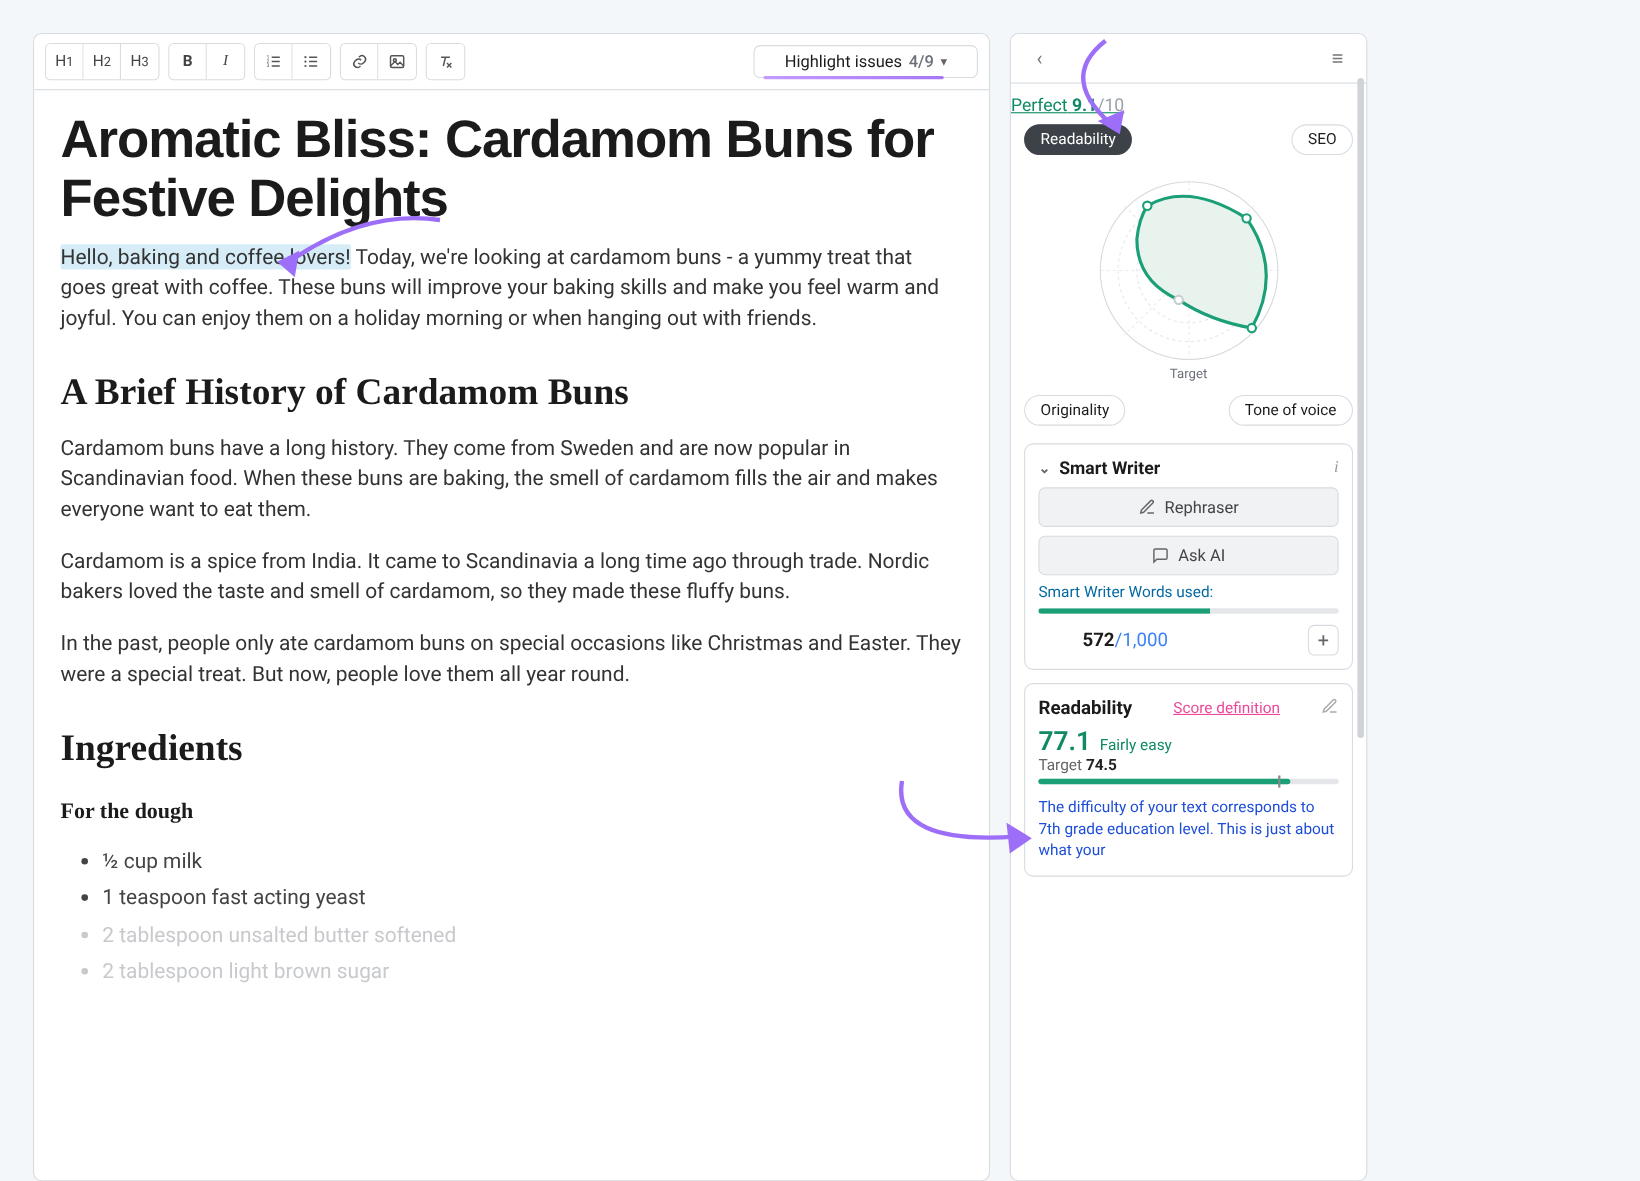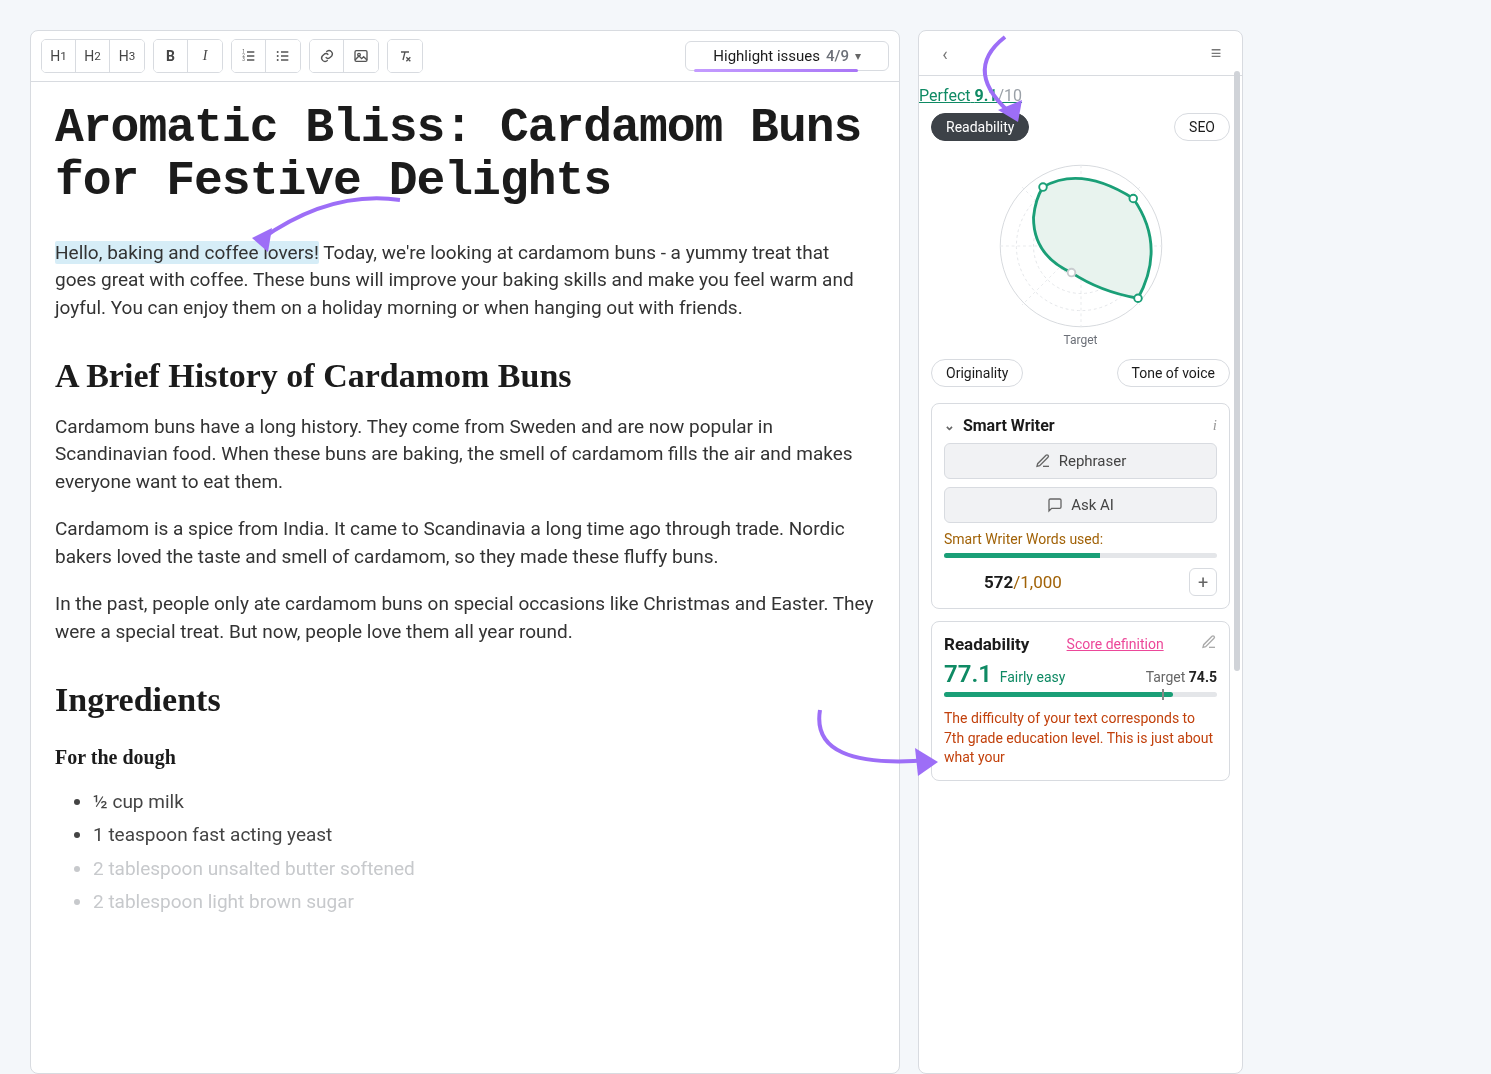--- a/index.html
+++ b/index.html
@@ -77,25 +77,25 @@
   content:"";position:absolute;left:8px;right:30px;bottom:-2px;height:3px;
   background:linear-gradient(90deg,#c49cff,#a976f6);border-radius:3px;
 }
 
 .content{
   padding:10px 24px 40px;
   font-size:19px;
   line-height:1.45;
 }
 .content h1{
-  font-family:Liberation Mono, monospace;
+  font-family:Liberation Sans, sans-serif;
   font-size:48px;
   font-weight:700;
   letter-spacing:-1px;
-  margin:10px 0 31px;
+  margin:10px 0 12px;
   line-height:1.1;
 }
 .content h2{
   font-family:Georgia,"Times New Roman",serif;
   font-size:34px;
   font-weight:700;
   margin:30px 0 12px;
 }
 .content h3{
   font-family:Georgia,"Times New Roman",serif;
@@ -168,44 +168,44 @@
 .smart-header{display:flex;align-items:center;justify-content:space-between;margin-bottom:8px;}
 .smart-header .title{font-weight:700;font-size:16px;display:flex;align-items:center;gap:8px;}
 .chev{font-size:13px;color:#666;}
 .info-i{font-family:Georgia,serif;font-style:italic;color:#999;cursor:pointer;}
 .action-btn{
   display:flex;align-items:center;justify-content:center;gap:8px;
   background:#f1f2f4;border:1px solid var(--border);
   border-radius:6px;padding:8px;margin-bottom:8px;
   color:#444;cursor:pointer;font-size:15px;
 }
-.words-line{font-size:14px;color:#a16207;margin:6px 0 6px;}
+.words-line{font-size:14px;color:#0369a1;margin:6px 0 6px;}
 .bar{height:5px;background:#e4e6e9;border-radius:4px;overflow:hidden;margin-bottom:10px;}
 .bar .fill{height:100%;background:var(--green);}
 .count-row{display:flex;align-items:center;justify-content:space-between;}
 .count-row .val{font-size:17px;}
 .count-row .val b{font-weight:700;margin-left:40px;}
-.count-row .den2{color:#a16207;}
+.count-row .den2{color:#3b82f6;}
 .plus-btn{
   width:28px;height:28px;border:1px solid var(--border);border-radius:6px;
   display:flex;align-items:center;justify-content:center;font-size:18px;color:#666;cursor:pointer;
 }
 .read-header{display:flex;align-items:center;justify-content:space-between;margin-bottom:6px;}
 .read-title{font-weight:700;font-size:17px;}
 .score-def{color:#ec4899;text-decoration:underline;font-size:14px;cursor:pointer;}
 .edit-i{color:#aaa;cursor:pointer;}
-.read-row{display:flex;align-items:baseline;justify-content:space-between;margin-bottom:4px;}
+.read-row{display:flex;align-items:baseline;justify-content:space-between;margin-bottom:4px;flex-direction:column;}
 .read-score{color:var(--green-dark);font-size:24px;font-weight:600;}
 .read-label{color:var(--green-dark);font-size:14px;margin-left:4px;}
 .read-target{font-size:14px;color:#666;}
 .read-target b{color:#222;}
 .read-bar{height:5px;background:#e4e6e9;border-radius:4px;position:relative;margin:4px 0 12px;}
 .read-bar .rfill{height:100%;background:var(--green);border-radius:4px;}
 .read-bar .tick{position:absolute;top:-3px;width:2px;height:11px;background:#888;}
-.desc{font-size:14px;color:#c2410c;line-height:1.4;}
+.desc{font-size:14px;color:#1d4ed8;line-height:1.4;}
 
 .arrow{position:absolute;pointer-events:none;}
 .arrow svg{overflow:visible;}
 .arrow path{stroke:var(--purple);stroke-width:4;fill:none;}
 .arrow .head{fill:var(--purple);}
 
 .scroll-hint{position:absolute;right:2px;top:40px;width:6px;height:600px;background:#d0d3d8;border-radius:3px;}
 </style>
 </head>
 <body>

